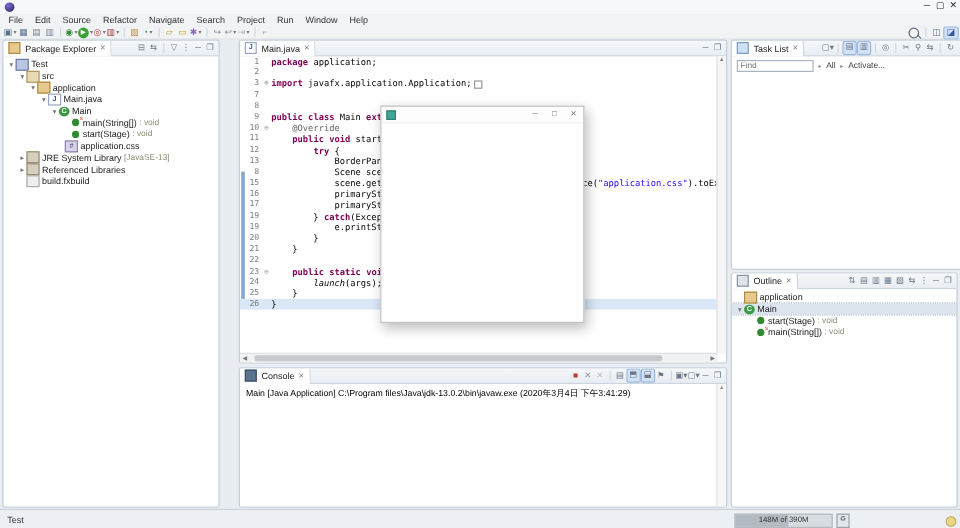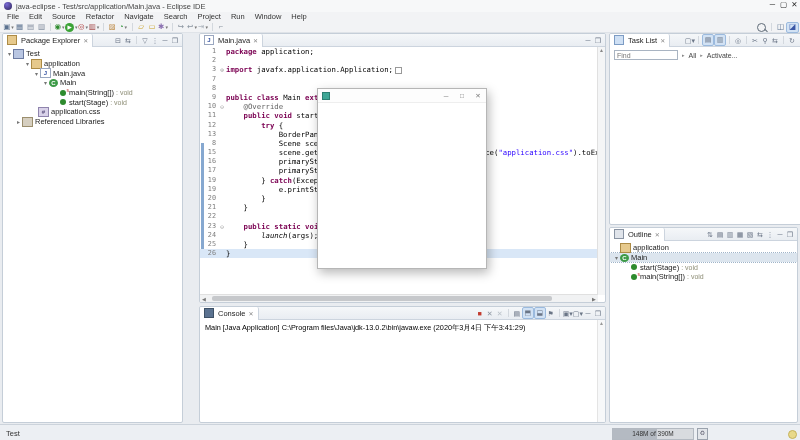--- a/index.html
+++ b/index.html
@@ -101,21 +101,20 @@
   #gc-icon{position:absolute;left:697px;top:3px;width:9px;height:10px;border:1px solid #9aa2ad;background:#e3e6ea;font-size:6px;line-height:9px;text-align:center;color:#667;}
   #lamp-icon{position:absolute;left:788px;top:5px;width:7px;height:7px;border-radius:50%;background:#e8d98a;border:1px solid #c5b25c;}
 </style>
 </head>
 <body>
 
 <div id="root">
 
   <div id="titlebar">
     <span id="title-icon"></span>
-    <span id="title-text">java-eclipse - Test/src/application/Main.java - Eclipse IDE</span>
     <span id="win-controls">
         <span class="tbi">─</span>
         <span class="tbi">▢</span>
         <span class="tbi">✕</span>
       </span>
   </div>
 
   <div id="menubar">
       <span class="menu-item">File</span>
       <span class="menu-item">Edit</span>
@@ -183,20 +182,25 @@
           <span class="vic">─</span>
           <span class="vic">❐</span>
         </span>
     </div>
     <div class="tree">
         <div class="trow" style="padding-left: 3px;">
           <span class="exp">▾</span>
           <span class="ti i-proj"></span>
           <span class="tl">Test</span>
         </div>
+        <div class="trow" style="padding-left: 12px;">
+          <span class="exp">▾</span>
+          <span class="ti i-src"></span>
+          <span class="tl">src</span>
+        </div>
         <div class="trow" style="padding-left: 21px;">
           <span class="exp">▾</span>
           <span class="ti i-pkg"></span>
           <span class="tl">application</span>
         </div>
         <div class="trow" style="padding-left: 30px;">
           <span class="exp">▾</span>
           <span class="ti i-jfile">J</span>
           <span class="tl">Main.java</span>
         </div>
@@ -210,29 +214,40 @@
           <span class="ti i-meth-s"></span>
           <span class="tl">main(String[])</span>
           <span class="ts">: void</span>
         </div>
         <div class="trow" style="padding-left: 48px;">
           <span class="exp"></span>
           <span class="ti i-meth"></span>
           <span class="tl">start(Stage)</span>
           <span class="ts">: void</span>
         </div>
-        <div class="trow" style="padding-left: 28px;">
+        <div class="trow" style="padding-left: 44px;">
           <span class="exp"></span>
           <span class="ti i-css">#</span>
           <span class="tl">application.css</span>
+        </div>
+        <div class="trow" style="padding-left: 12px;">
+          <span class="exp">▸</span>
+          <span class="ti i-lib"></span>
+          <span class="tl">JRE System Library</span>
+          <span class="ts">[JavaSE-13]</span>
         </div>
         <div class="trow" style="padding-left: 12px;">
           <span class="exp">▸</span>
           <span class="ti i-lib"></span>
           <span class="tl">Referenced Libraries</span>
+        </div>
+        <div class="trow" style="padding-left: 12px;">
+          <span class="exp"></span>
+          <span class="ti i-file"></span>
+          <span class="tl">build.fxbuild</span>
         </div>
       </div>
   </div>
 
   <div class="panel" style="left:199px;top:33px;width:407px;height:270px;">
     <div class="tabbar">
       <span class="tab">
         <span class="ti i-jfile" style="flex-basis:8px;width:8px;">J</span>
         <span class="tab-label">Main.java</span>
         <span class="tab-close">✕</span>

